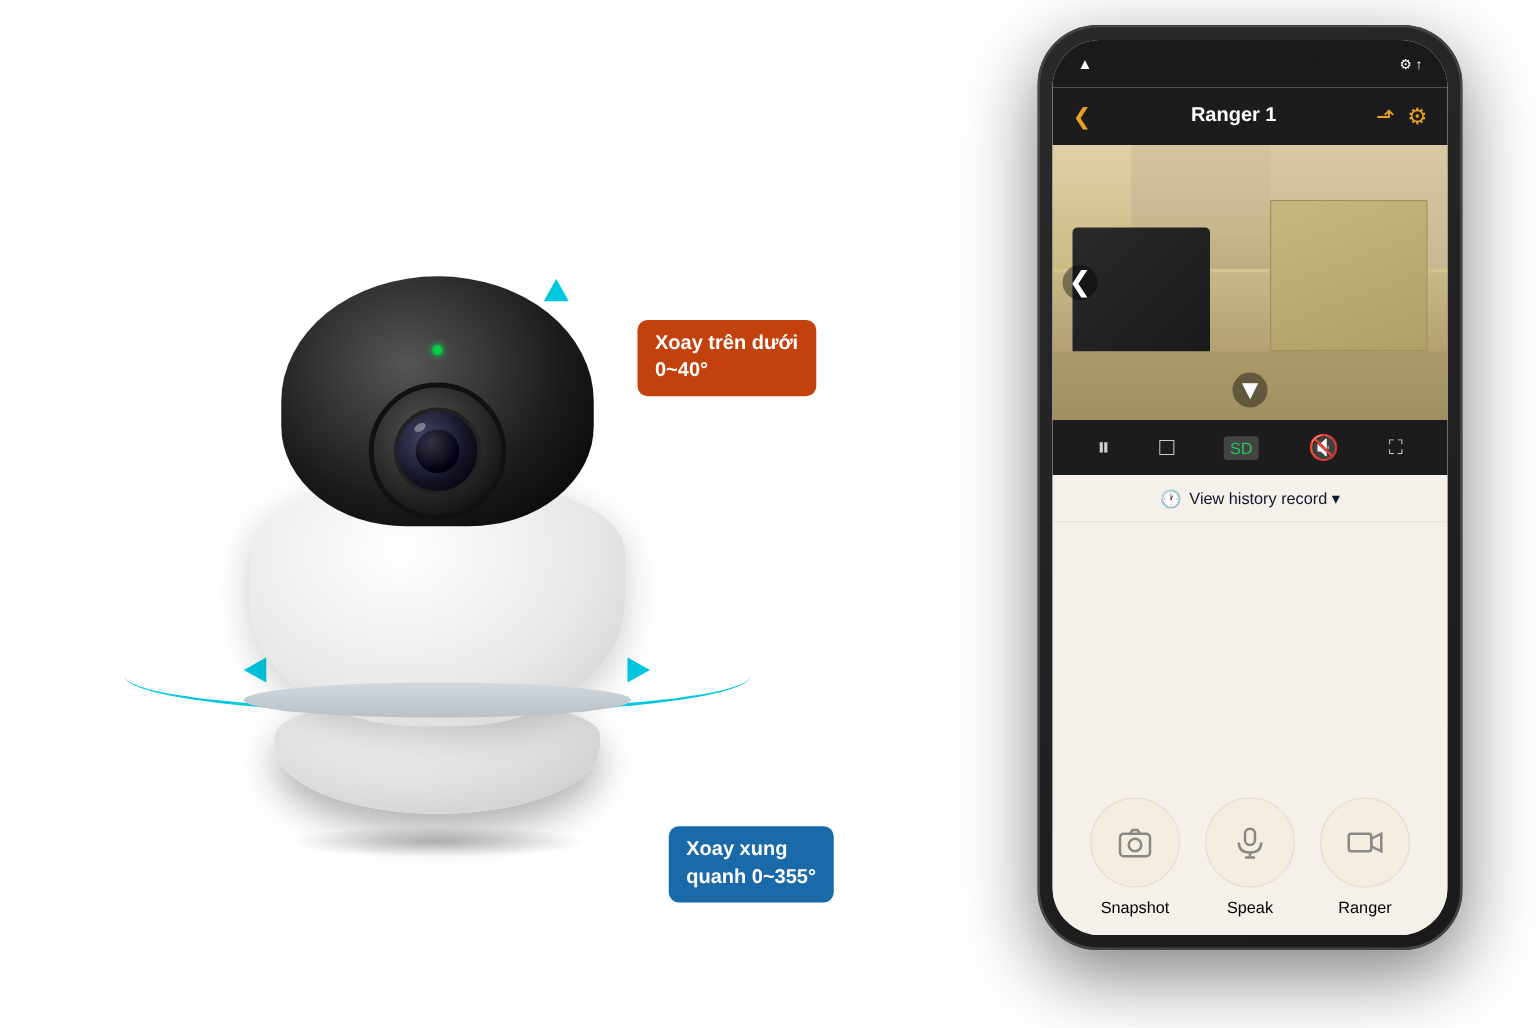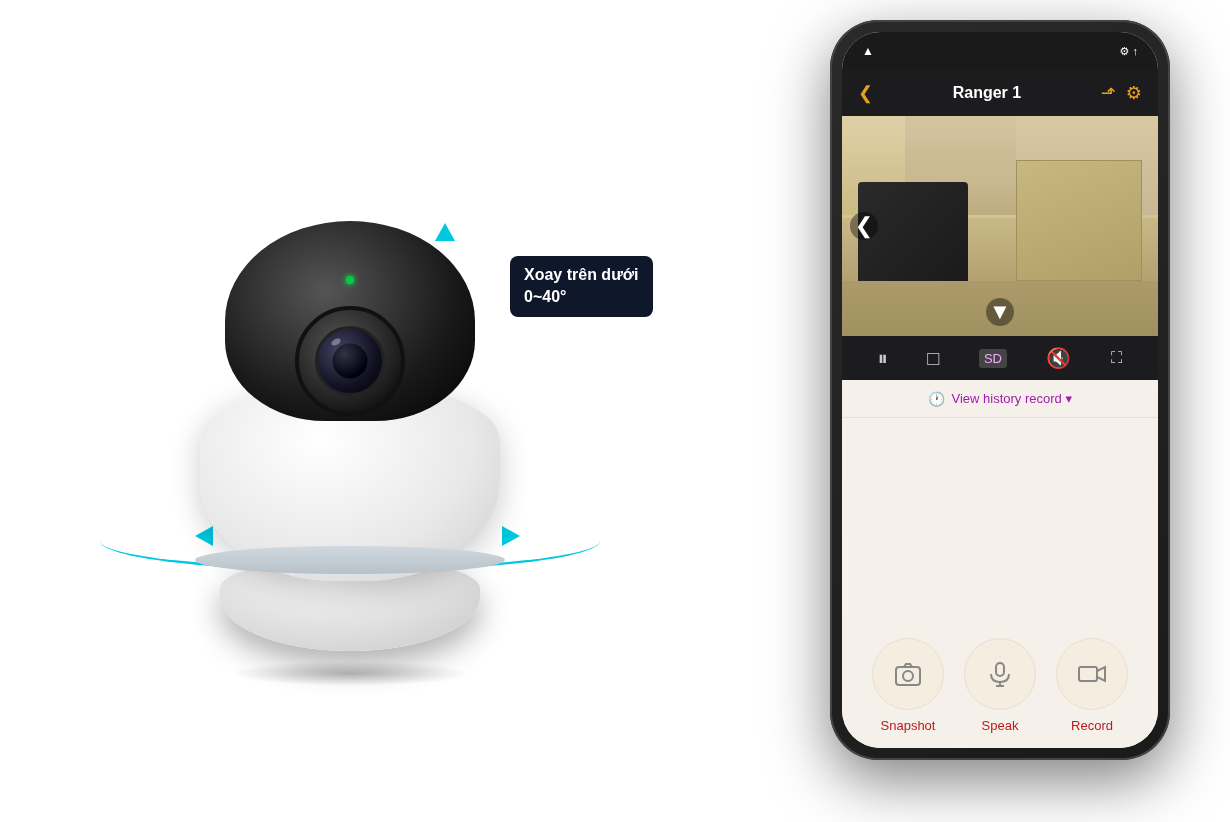--- a/index.html
+++ b/index.html
@@ -227,21 +227,21 @@
       height: 25px;
       background: radial-gradient(ellipse, rgba(0,0,0,0.25) 0%, transparent 70%);
       border-radius: 50%;
     }
 
     
     .label-tilt {
       position: absolute;
       top: 85px;
       left: 370px;
-      background: #0f172a;
+      background: #c2410c;
       color: white;
       padding: 8px 14px;
       border-radius: 8px;
       font-size: 16px;
       font-weight: bold;
       line-height: 1.4;
       white-space: nowrap;
     }
 
     .label-rotate {
@@ -464,39 +464,39 @@
 
     .playback-icon {
       color: #cccccc;
       font-size: 20px;
       cursor: pointer;
     }
 
     .playback-icon.sd {
       font-size: 13px;
       background: #444;
-      color: #f0abfc;
+      color: #22c55e;
       padding: 2px 5px;
       border-radius: 3px;
     }
 
     
     .history-bar {
       height: 38px;
       display: flex;
       align-items: center;
       justify-content: center;
       gap: 6px;
       background: #f5f0ea;
       border-bottom: 1px solid #e8e0d8;
     }
 
     .history-text {
       font-size: 13px;
-      color: #a21caf;
+      color: #0f172a;
     }
 
     
     .controls-area {
       flex: 1;
       background: #f5f0ea;
       padding: 20px 0;
     }
 
     
@@ -524,21 +524,21 @@
       border: 1.5px solid #e8ddd0;
       display: flex;
       align-items: center;
       justify-content: center;
       font-size: 28px;
       color: #888;
     }
 
     .action-btn-label {
       font-size: 13px;
-      color: #b91c1c;
+      color: #000000;
       font-weight: 400;
     }
 
     
     .scroll-content {
       height: 180px;
       background: #f5f0ea;
     }
   </style>
 </head>
@@ -578,20 +578,24 @@
       </div>
 
       <div class="camera-shadow"></div>
     </div>
 
     <div class="label-tilt">
       <span>Xoay trên dưới</span><br>
       <span>0~40°</span>
     </div>
 
+    <div class="label-rotate">
+      <span>Xoay xung</span><br>
+      <span>quanh 0~355°</span>
+    </div>
   </div>
 </div>
 
 <div class="right-section">
   <div class="phone-shell">
     <div class="phone-screen">
 
       <div class="status-bar">
         <div class="notch"></div>
         <span class="status-time">▲</span>
@@ -664,21 +668,21 @@
             <span class="action-btn-label">Speak</span>
           </div>
 
           <div class="action-btn">
             <div class="action-btn-circle">
               <svg width="30" height="30" viewBox="0 0 30 30" fill="none">
                 <rect x="2" y="8" width="18" height="14" rx="2" stroke="#888" stroke-width="2" fill="none"></rect>
                 <path d="M20 12 L28 8 L28 22 L20 18 Z" stroke="#888" stroke-width="2" fill="none"></path>
               </svg>
             </div>
-            <span class="action-btn-label">Record</span>
+            <span class="action-btn-label">Ranger</span>
           </div>
 
         </div>
       </div>
 
     </div>
   </div>
 </div>
 
 </body></html>

